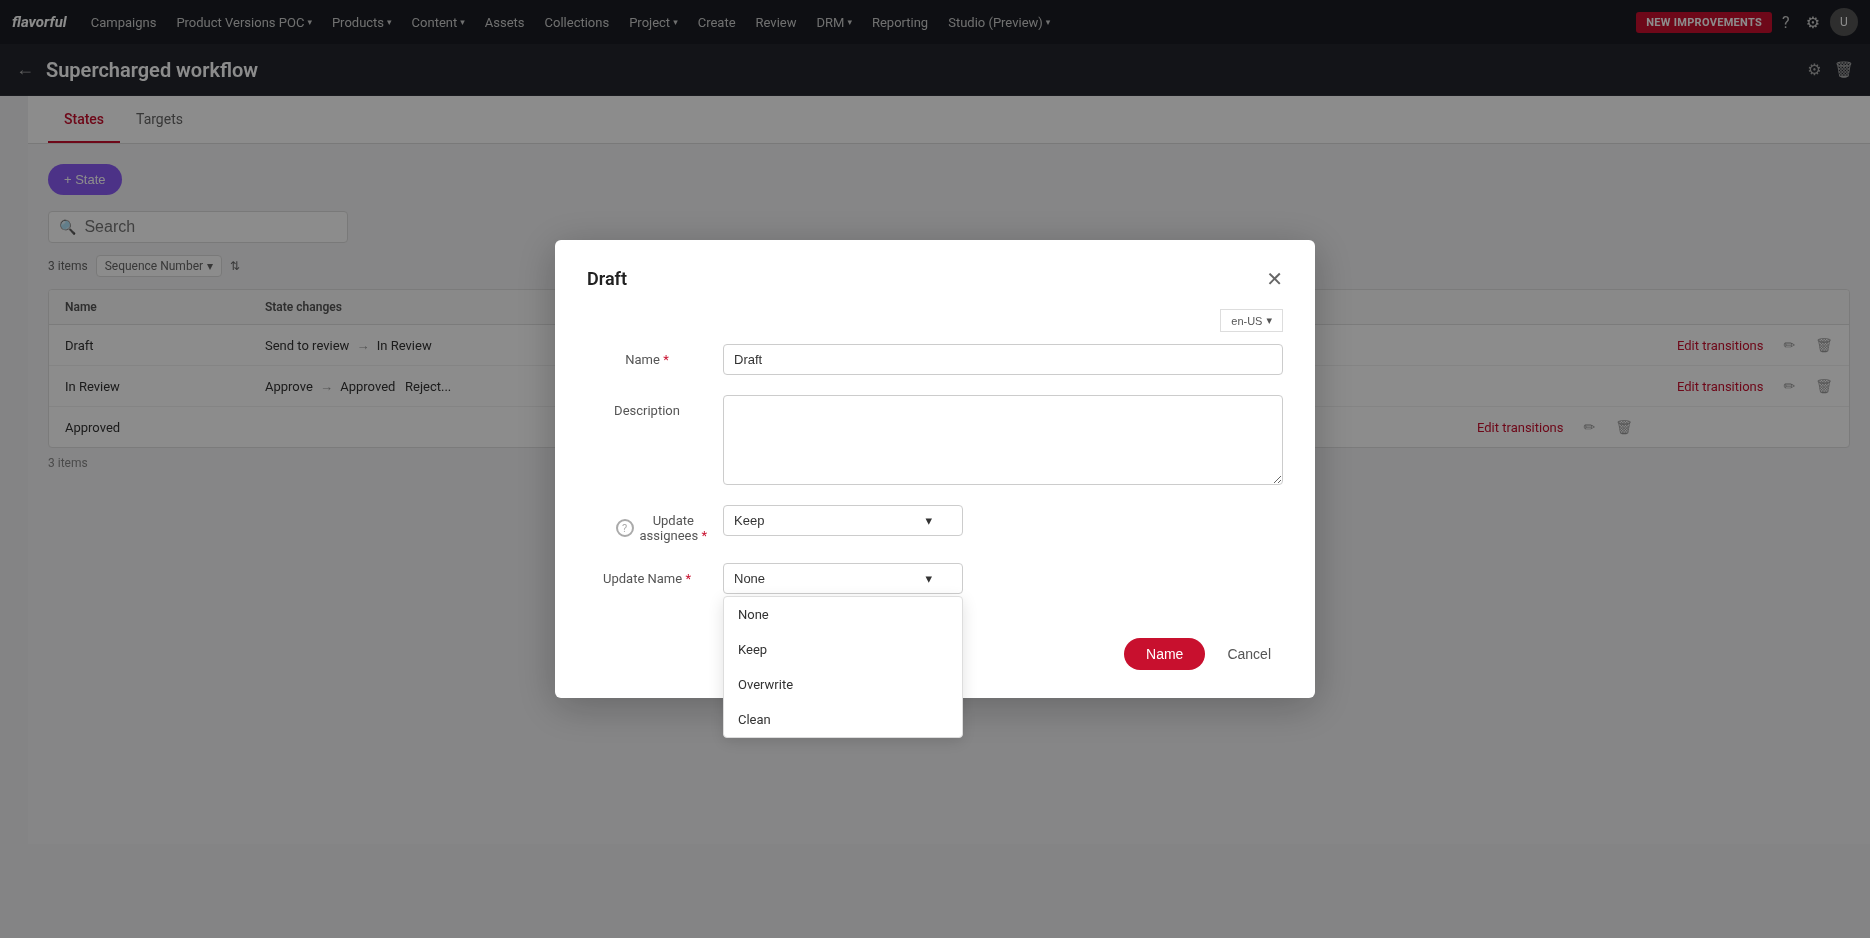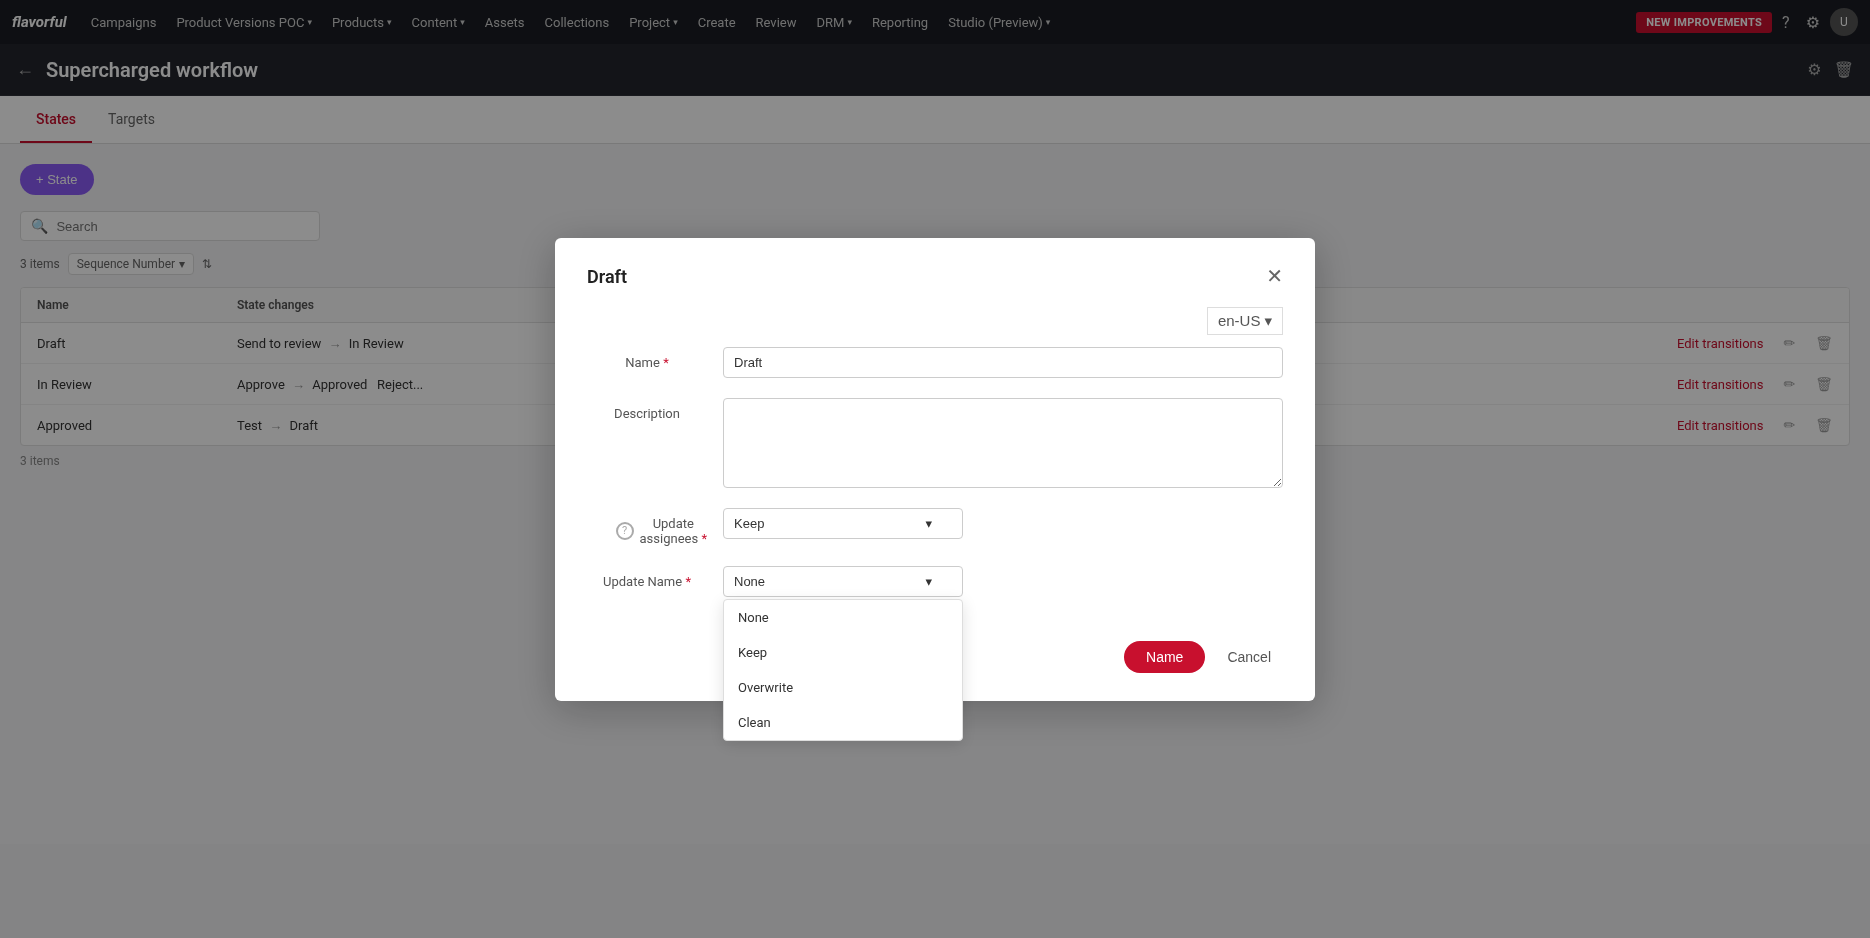--- a/index.html
+++ b/index.html
@@ -91,20 +91,21 @@
       color: #aaa;
       font-size: 16px;
       cursor: pointer;
     }
 
     
     .page-bg {
       background: #f0f0f2;
       min-height: calc(938px - 44px - 52px);
       position: relative;
+      padding-left: 28px;
     }
 
     
     .tabs {
       display: flex;
       align-items: center;
       padding: 0 20px;
       background: #fff;
       border-bottom: 1px solid #ddd;
       height: 48px;
@@ -153,21 +154,21 @@
       border: 1px solid #ddd;
       border-radius: 4px;
       padding: 6px 10px;
       gap: 8px;
       width: 300px;
       margin-bottom: 12px;
     }
     .search-bar input {
       border: none;
       outline: none;
-      font-size: 13px;
+      font-size: 16px;
       color: #333;
       width: 100%;
       background: transparent;
     }
     .search-icon { color: #999; }
 
     .filter-row {
       display: flex;
       align-items: center;
       gap: 8px;
@@ -278,21 +279,21 @@
     .locale-selector {
       display: flex;
       justify-content: flex-end;
       margin-bottom: 12px;
     }
     .locale-btn {
       background: none;
       border: 1px solid #ddd;
       border-radius: 0;
       padding: 4px 10px;
-      font-size: 15px;
+      font-size: 11px;
       cursor: pointer;
       color: #555;
       display: flex;
       align-items: center;
       gap: 4px;
     }
     .form-row {
       display: flex;
       align-items: flex-start;
       gap: 16px;
@@ -528,23 +529,20 @@
         </span>
         <div class="row-actions">
           <a class="edit-transitions-link">Edit transitions</a>
           <span class="row-icon">✏</span>
           <span class="row-icon">🗑</span>
         </div>
       </div>
 
       <div class="table-row">
         <span>Approved</span>
-        <span>
-          Test <span class="arrow-span">→</span> Draft
-        </span>
         <div class="row-actions">
           <a class="edit-transitions-link">Edit transitions</a>
           <span class="row-icon">✏</span>
           <span class="row-icon">🗑</span>
         </div>
       </div>
     </div>
 
     <div class="item-count">3 items</div>
   </div>

